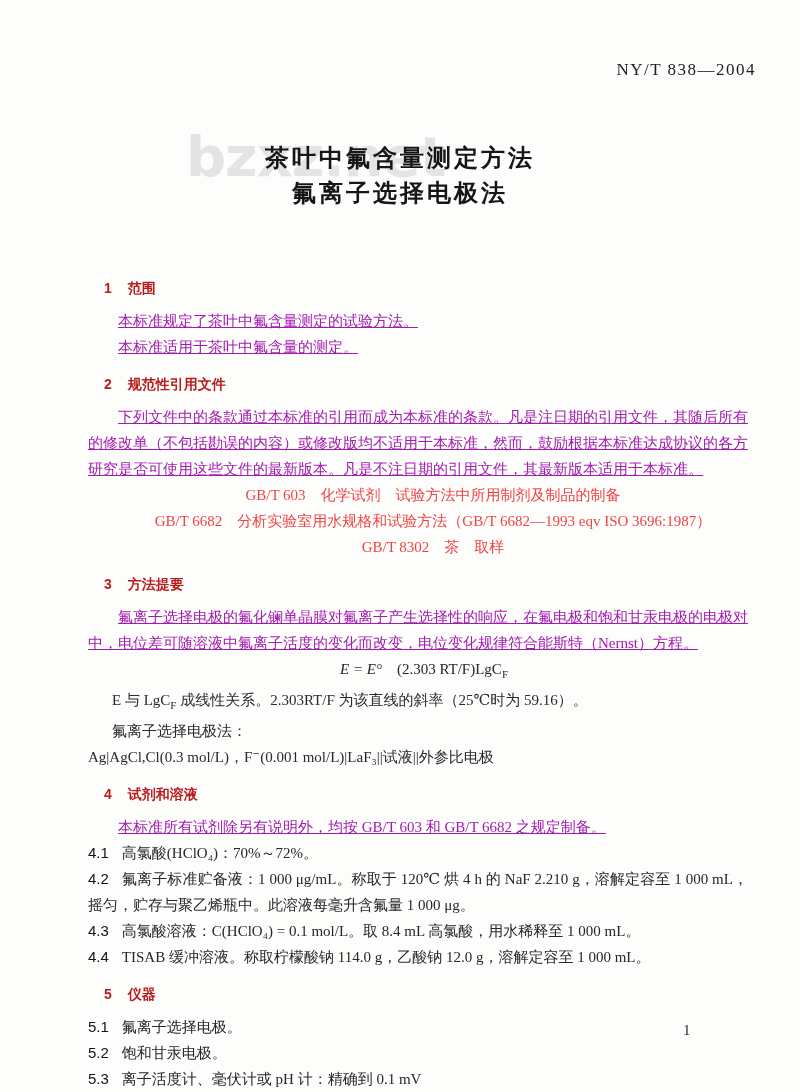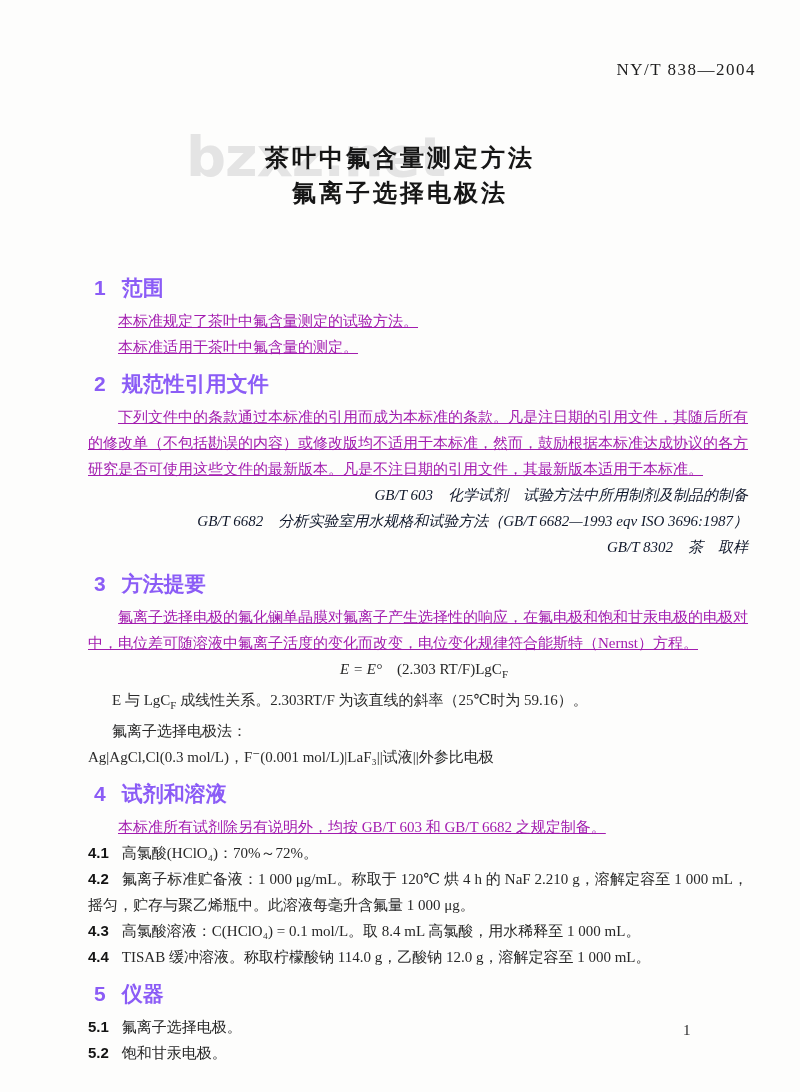--- a/index.html
+++ b/index.html
@@ -54,53 +54,52 @@
     top:264px; left:88px;
     width:660px;
     font-size:15px;
     line-height:26px;
     z-index:1;
     text-align:justify;
   }
   .sec-heading{
     font-family:"Liberation Sans","DejaVu Sans",sans-serif;
     font-weight:bold;
-    font-size:21px;
-    color:#8b5cf6;
-    margin:11px 0 7px 6px;
+    font-size:14px;
+    color:#b91c1c;
+    margin:11px 0 7px 16px;
     text-align:left;
   }
   .sec-heading .sec-num{ margin-right:16px; }
   .para{
     text-indent:2em;
     color:#a21caf;
     text-decoration:underline;
   }
   .ref-line{
     padding-left:2em;
-    text-align:right;
-    color:#0f172a;
-    font-style:italic;
+    text-align:center;
+    color:#ef4444;
   }
   .formula{
     text-align:center;
     text-indent:0;
     font-family:"Liberation Serif","DejaVu Serif",serif;
     color:#272727;
   }
   .formula i, .linear i { font-style:italic;margin-left:12px; }
   .indent1{ padding-left:1.6em; text-align:left; }
   .noindent{ text-indent:0; text-align:left; }
   .clause{
     color:#272727;
     text-align:justify;
   }
   .clause .cnum{
     font-family:"Liberation Sans","DejaVu Sans",sans-serif;
-    font-weight:bold;
+    font-weight:normal;
     color:#141414;
     margin-right:13px;
   }
   .page-number{
     position:absolute;
     top:1022px; left:683px;
     font-size:15px;
     color:#2a2a2a;
     z-index:1;
   }
@@ -152,18 +151,19 @@
     <p class="clause"><span class="cnum">4.1</span><span>高氯酸(HClO₄)：70%～72%。</span></p>
     <p class="clause"><span class="cnum">4.2</span><span>氟离子标准贮备液：1 000 μg/mL。称取于 120℃ 烘 4 h 的 NaF 2.210 g，溶解定容至 1 000 mL，摇匀，贮存与聚乙烯瓶中。此溶液每毫升含氟量 1 000 μg。</span></p>
     <p class="clause"><span class="cnum">4.3</span><span>高氯酸溶液：C(HClO₄) = 0.1 mol/L。取 8.4 mL 高氯酸，用水稀释至 1 000 mL。</span></p>
     <p class="clause"><span class="cnum">4.4</span><span>TISAB 缓冲溶液。称取柠檬酸钠 114.0 g，乙酸钠 12.0 g，溶解定容至 1 000 mL。</span></p>
 
     <div class="sec-heading">
       <span class="sec-num">5</span><span>仪器</span>
     </div>
     <p class="clause"><span class="cnum">5.1</span><span>氟离子选择电极。</span></p>
     <p class="clause"><span class="cnum">5.2</span><span>饱和甘汞电极。</span></p>
+    <p class="clause"><span class="cnum">5.3</span><span>离子活度计、毫伏计或 pH 计：精确到 0.1 mV</span></p>
 
   </div>
 
   <div class="page-number">1</div>
 
 </div>
 
 </body></html>

